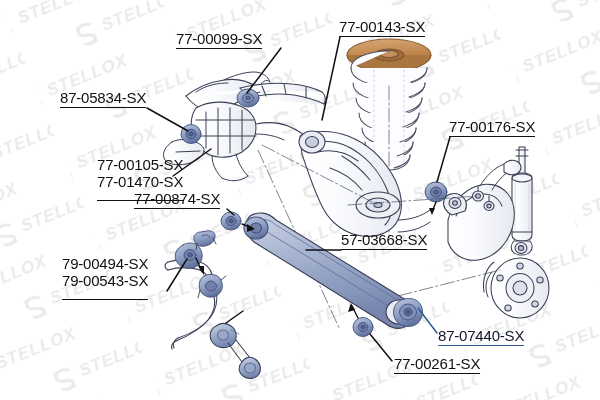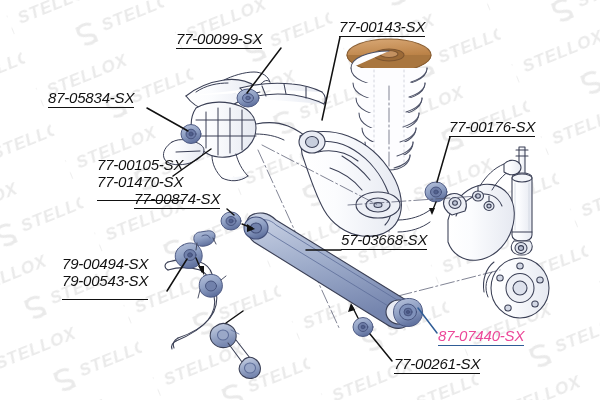--- a/index.html
+++ b/index.html
@@ -15,21 +15,20 @@
     z-index:0;
     pointer-events:none;
   }
   #artwork{
     position:absolute;inset:0;
     z-index:1;
   }
   #labels{
     position:absolute;inset:0;
     z-index:3;
-    font-style:italic;
   }
   .label{
     position:absolute;
     white-space:nowrap;
     font-family:"Liberation Sans", sans-serif;
     font-size:15px;
     letter-spacing:-0.2px;
     color:#111111;
     padding-bottom:1px;
     border-bottom:1.6px solid #111111;
@@ -37,21 +36,21 @@
   }
   .label.pair{
     border-bottom:none;
   }
   .label.pair .ln{ display:block; }
   .label.pair .ln.last{
     border-bottom:1.6px solid #111111;
     padding-bottom:10px;
   }
   .label.hl{
-    color:#ec4899;
+    color:#0f172a;
     border-bottom-color:#2f5c96;
   }
   #leaders{
     position:absolute;inset:0;
     z-index:2;
     pointer-events:none;
   }
 </style>
 </head>
 <body>
@@ -367,21 +366,21 @@
       <path d="M392,361 L370,334"></path>
     </g>
   </svg>
 
   <div id="labels">
 
     <div class="label" style="left:176px;top:30px;">77-00099-SX</div>
 
     <div class="label" style="left:339px;top:18px;">77-00143-SX</div>
 
-    <div class="label" style="left:48px;top:89px;">87-05834-SX</div>
+    <div class="label" style="left:60px;top:89px;">87-05834-SX</div>
 
     <div class="label" style="left:449px;top:118px;">77-00176-SX</div>
 
     <div class="label pair" style="left:65px;top:156px;margin-left:32px;">
       <span class="ln">77-00105-SX</span>
       <span class="ln last">77-01470-SX</span>
     </div>
 
     <div class="label" style="left:134px;top:190px;">77-00874-SX</div>
 

